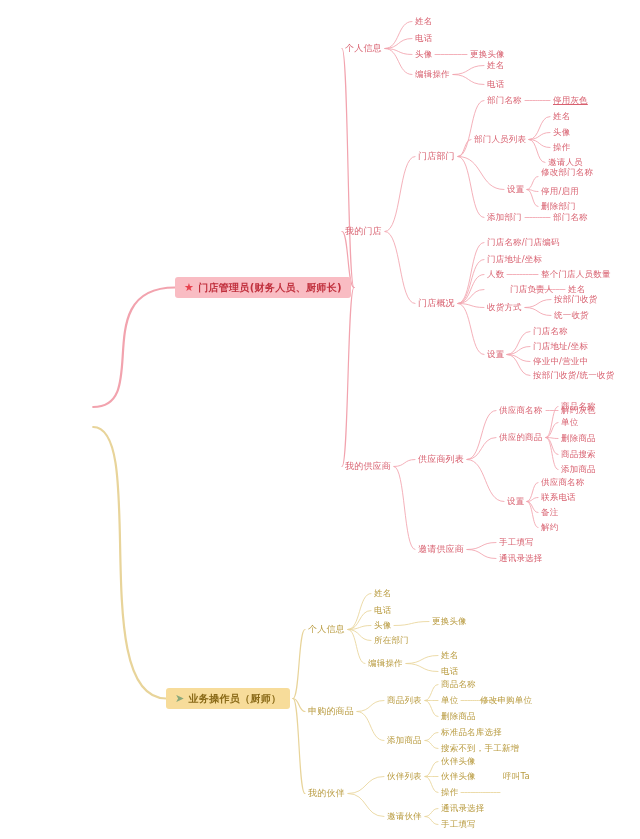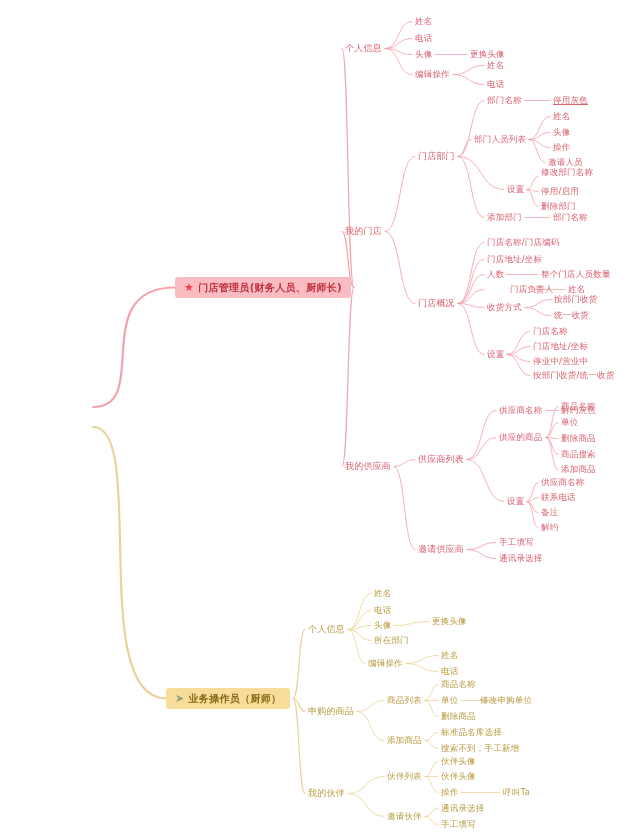--- a/index.html
+++ b/index.html
@@ -214,18 +214,18 @@
       <div class="node t y" style="left: 480px; top: 696px;"><span>修改申购单位</span></div>
       <div class="node t y" style="left: 441px; top: 712px;"><span>删除商品</span></div>
       <div class="node t y" style="left: 387px; top: 736px;"><span>添加商品</span></div>
       <div class="node t y" style="left: 441px; top: 728px;"><span>标准品名库选择</span></div>
       <div class="node t y" style="left: 441px; top: 744px;"><span>搜索不到，手工新增</span></div>
       <div class="node t y lvl2" style="left: 308px; top: 789px;"><span>我的伙伴</span></div>
       <div class="node t y" style="left: 387px; top: 772px;"><span>伙伴列表</span></div>
       <div class="node t y" style="left: 441px; top: 757px;"><span>伙伴头像</span></div>
       <div class="node t y" style="left: 441px; top: 772px;"><span>伙伴头像</span></div>
       <div class="node t y" style="left: 441px; top: 788px;"><span>操作</span></div>
-      <div class="node t y" style="left: 503px; top: 788px;"><span>呼叫Ta</span></div>
+      <div class="node t y" style="left: 503px; top: 772px;"><span>呼叫Ta</span></div>
       <div class="node t y" style="left: 387px; top: 812px;"><span>邀请伙伴</span></div>
       <div class="node t y" style="left: 441px; top: 804px;"><span>通讯录选择</span></div>
       <div class="node t y" style="left: 441px; top: 820px;"><span>手工填写</span></div>
     </div>
 </div>
 
 </body></html>

